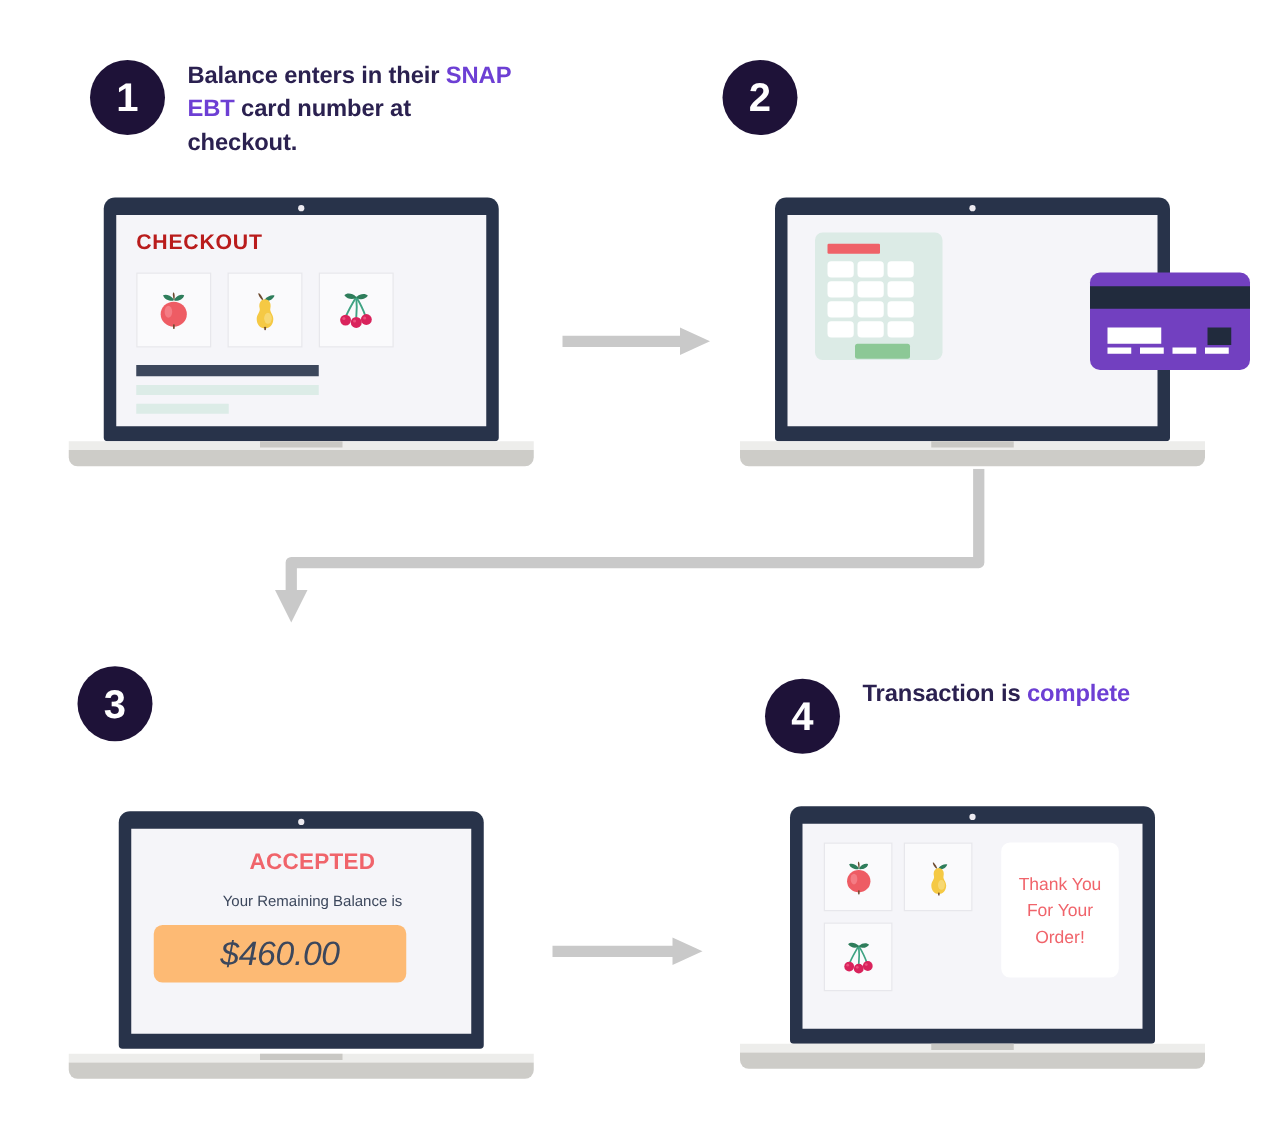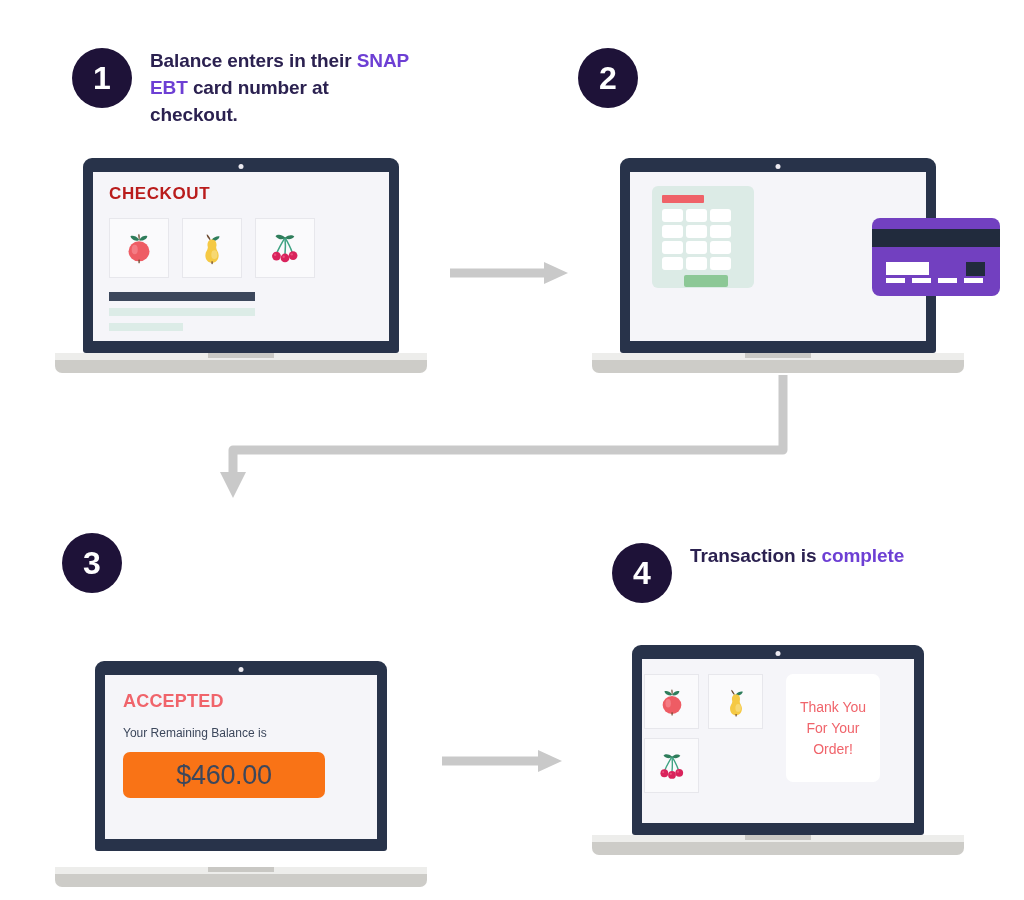--- a/index.html
+++ b/index.html
@@ -97,27 +97,27 @@
   .card-sig { position: absolute; left: 14px; top: 44px; width: 43px; height: 13px; background: #ffffff; }
   .card-chip { position: absolute; right: 15px; top: 44px; width: 19px; height: 14px; background: #212b3d; }
   .card-nums { position: absolute; left: 14px; bottom: 13px; display: flex; gap: 7px; }
   .card-num { width: 19px; height: 5px; background: #ffffff; }
 
   
   .acc-title { color: #f0646b; font-size: 18px; font-weight: bold; margin: 16px 0 0 18px; letter-spacing: 0.2px; }
   .acc-sub { color: #3c475c; font-size: 12px; margin: 14px 0 0 18px; }
   .acc-box {
     margin: 12px 0 0 18px; width: 202px; height: 46px;
-    background: #f97316; border-radius: 7px;
-    display: flex; align-items: center; justify-content: center;
+    background: #fdba74; border-radius: 7px;
+    display: flex; align-items: center; justify-content: center; font-style: italic;
   }
   .acc-amt { color: #3c475c; font-size: 27px; font-weight: normal; letter-spacing: -0.3px; }
 
   
-  .ty-wrap { display: flex; padding: 15px 0 0 2px; }
+  .ty-wrap { display: flex; padding: 15px 0 0 17px; }
   .ty-tiles { display: flex; flex-wrap: wrap; gap: 9px; width: 130px; }
   .ty-tile {
     width: 55px; height: 55px; background: #fafafc; border: 1px solid #e7e7ec;
     display: flex; align-items: center; justify-content: center;
   }
   .ty-card {
     margin-left: 12px; width: 94px; height: 108px;
     background: #ffffff; border-radius: 7px;
     display: flex; align-items: center; justify-content: center;
     text-align: center;
@@ -246,21 +246,21 @@
   <svg class="arrow" style="left:215px; top:375px;" width="590" height="130">
     <path d="M568 0 L568 75 L18 75 L18 100" stroke="#c9c9c9" stroke-width="9" fill="none" stroke-linejoin="round" stroke-linecap="butt"></path>
     <path d="M5 97 L18 123 L31 97 Z" fill="#c9c9c9"></path>
   </svg>
 
   <div class="step-head" style="left:62px; top:533px; width:380px;">
     <div class="badge">3</div>
   </div>
 
   <div class="laptop" style="left:55px; top:645px; width:372px;">
-    <div class="lid" style="margin:16px 40px; height:190px;">
+    <div class="lid" style="margin:4px 40px; height:190px;text-align:center;">
       <div class="cam"></div>
       <div class="screen">
         <div class="acc-title">ACCEPTED</div>
         <div class="acc-sub">Your Remaining Balance is</div>
         <div class="acc-box">
           <span class="acc-amt">$460.00</span>
         </div>
       </div>
     </div>
     <div class="base-wrap">

